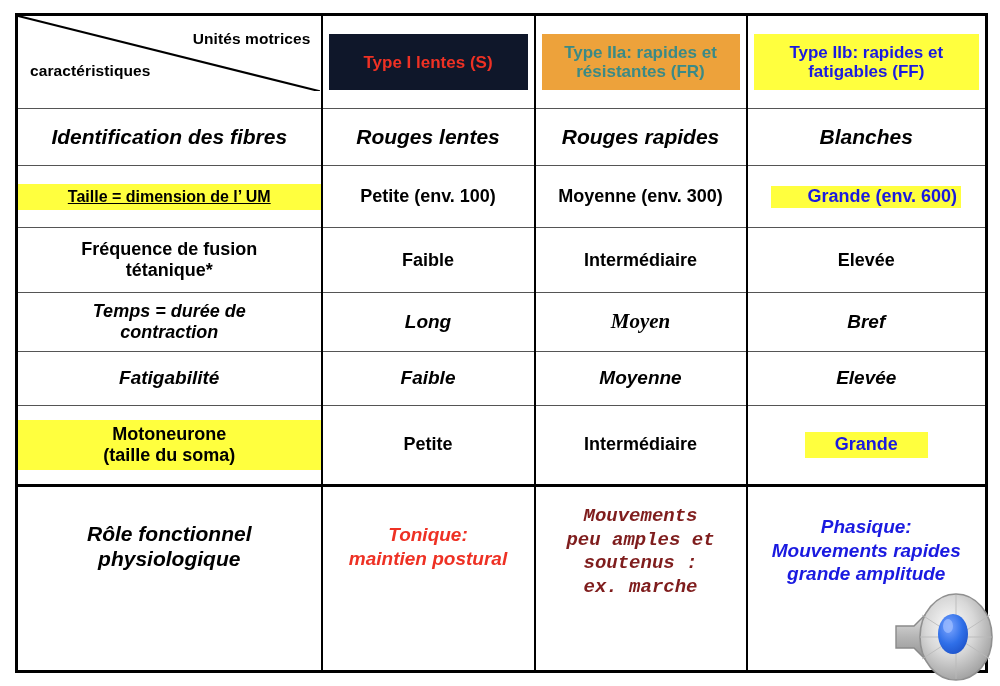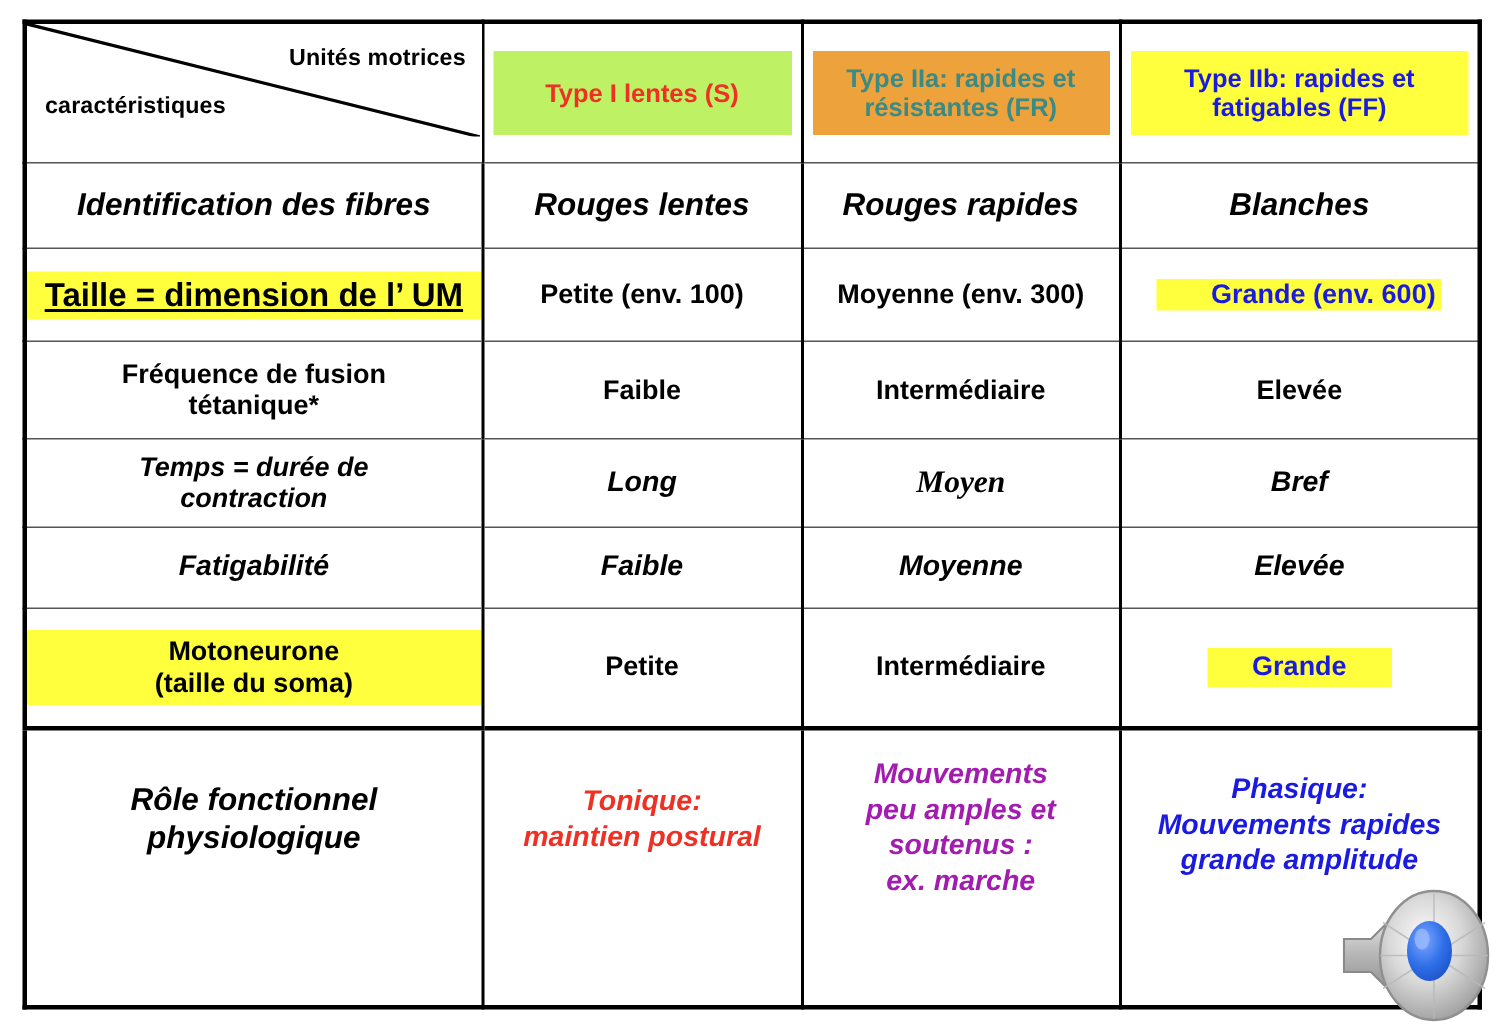--- a/index.html
+++ b/index.html
@@ -52,34 +52,34 @@
     position:absolute; left: 12px; top: 46px;
     font-size: 15.5px; font-weight: bold; color:#000; letter-spacing:.1px;
   }
   td.hcell { border-bottom: 3.5px solid #000; }
   .hbox {
     display:flex; align-items:center; justify-content:center;
     font-weight: bold; font-size: 17px; line-height: 1.12;
     padding: 6px 4px; margin: 0 6px;
     min-height: 56px;
   }
-  .hbox.pink  { background: #bef264; color:#ee3124; }
+  .hbox.pink  { background: #0f172a; color:#ee3124; }
   .hbox.orange{ background: #eda23b; color:#3a8a86; }
   .hbox.yellow{ background: #ffff3e; color:#1a1ae0; }
 
   
   tr.r td { font-size: 16.5px; font-weight: bold; color:#000; }
 
   .hl { background:#ffff3e; display:inline-block; padding:0 4px; }
   .hl-full { background:#ffff3e; display:block; padding:3px 2px; }
   .u { text-decoration: underline; }
   .it { font-style: italic; }
   .blue { color:#1a1ae0; }
   .red  { color:#ee3124;text-align:center; }
-  .teal { color:#a21caf; }
+  .teal { color:#7f1d1d;font-family:Liberation Mono, monospace; }
 
   .lbl-left { font-size: 16.5px; font-weight:bold; line-height:1.18; }
   .val { font-size: 16.5px; font-weight:bold; line-height:1.18; }
 
   
   tr.r1 td { height: 46px; }
   tr.r2 td { height: 50px; }
   tr.r3 td { height: 52px; }
   tr.r4 td { height: 44px; }
   tr.r5 td { height: 44px; }
@@ -161,21 +161,21 @@
         <td>
           <div class="val it big">Rouges rapides</div>
         </td>
         <td>
           <div class="val it big">Blanches</div>
         </td>
       </tr>
 
       <tr class="r r2">
         <td class="c-first" style="padding:0;">
-          <div class="hl-full"><span class="lbl-left u" style="font-size:22px;">Taille = dimension de l’ UM</span></div>
+          <div class="hl-full"><span class="lbl-left u" style="font-size:16px;">Taille = dimension de l’ UM</span></div>
         </td>
         <td>
           <div class="val" style="font-size:18px;">Petite (env. 100)</div>
         </td>
         <td>
           <div class="val" style="font-size:18px;">Moyenne (env. 300)</div>
         </td>
         <td>
           <div class="val"><span class="hl blue" style="font-size:18px;padding-left:36px;">Grande (env. 600)</span></div>
         </td>

